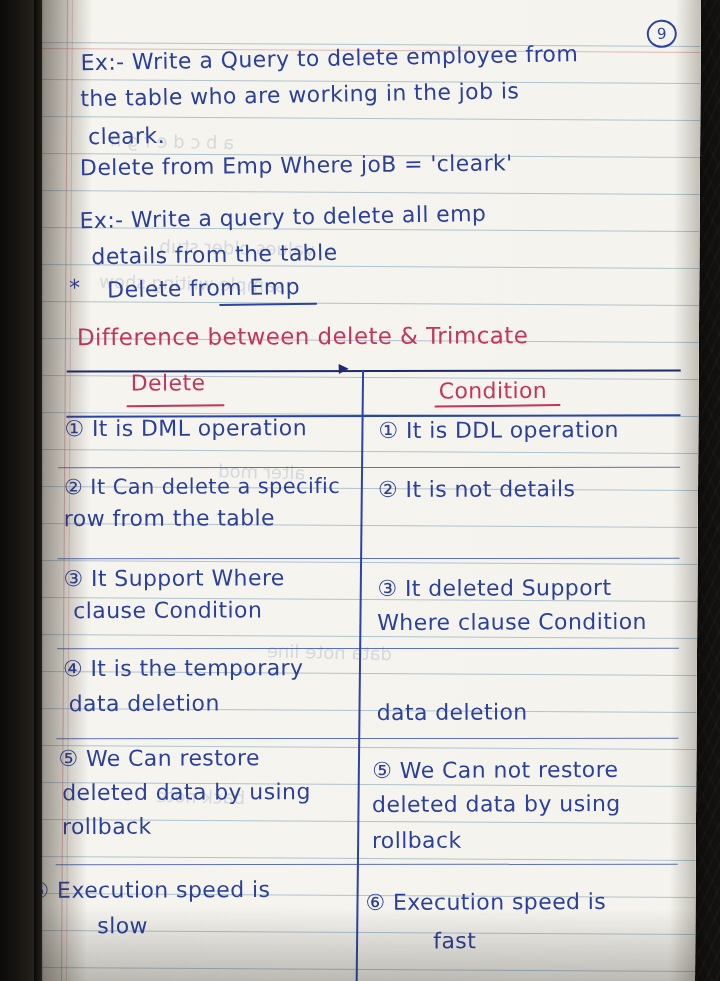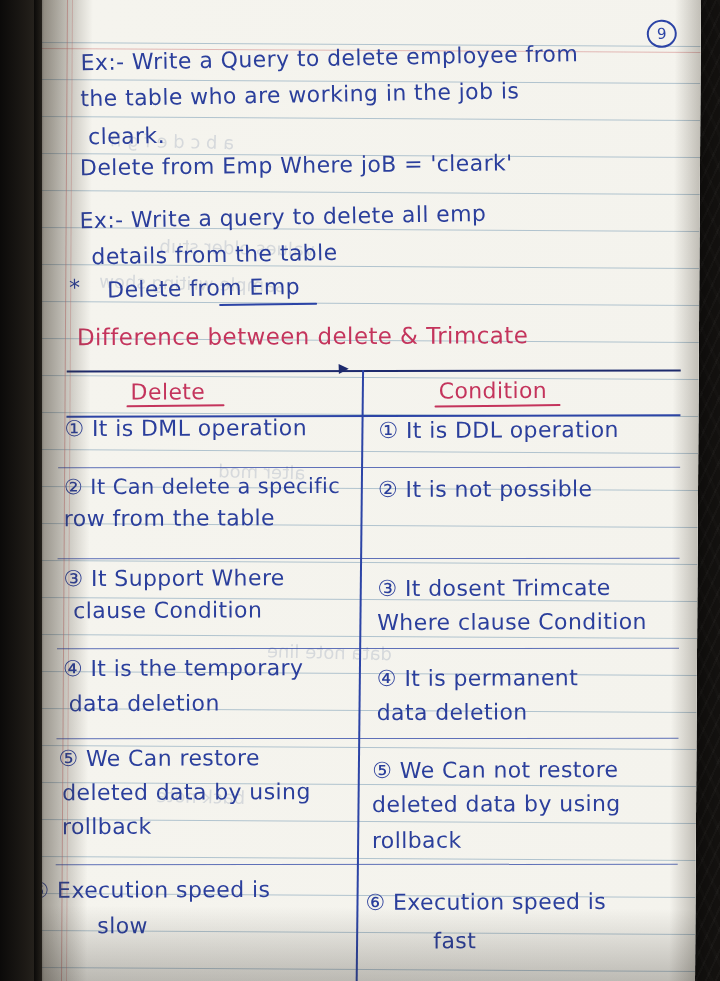--- a/index.html
+++ b/index.html
@@ -246,43 +246,42 @@
     <div class="hw slant1 big" style="left:68px; top:289px;">Delete from Emp</div>
     <div class="underline-hand" style="left:180px; top:312px; width:98px; transform:rotate(-1deg);"></div>
 
     <div class="hw ink-red slant3 big" style="left:38px; top:336px; font-size:23px;">Difference between delete &amp; Trimcate</div>
 
     <div class="tbl-top"></div>
     <div class="tbl-arrow"></div>
     <div class="tbl-vert"></div>
     <div class="tbl-top2"></div>
 
-    <div class="hw ink-red slant3 big" style="left:92px; top:391px;">Delete</div>
+    <div class="hw ink-red slant3 big" style="left:92px; top:382px;">Delete</div>
     <div class="underline-red" style="left:88px; top:414px; width:98px; transform:rotate(-1deg);"></div>
     <div class="hw ink-red slant3 big" style="left:400px; top:388px;">Condition</div>
     <div class="underline-red" style="left:396px; top:412px; width:126px; transform:rotate(-1deg);"></div>
 
     <div class="hw slant3 big" style="left:26px; top:428px;">① It is DML operation</div>
     <div class="hw slant3 big" style="left:340px; top:428px;">① It is DDL operation</div>
     <div class="row-rule" style="top:475px; transform:rotate(-0.4deg);"></div>
 
     <div class="hw slant3" style="left:26px; top:487px; font-size:21px;">② It Can delete a specific</div>
     <div class="hw slant3 big" style="left:26px; top:518px;">row from the table</div>
-    <div class="hw slant3 big" style="left:340px; top:487px;">② It is not possible</div>
+    <div class="hw slant3 big" style="left:340px; top:487px;">② It is not details</div>
     <div class="row-rule" style="top:566px; transform:rotate(-0.4deg);"></div>
 
     <div class="hw slant3 big" style="left:26px; top:578px;">③ It Support Where</div>
     <div class="hw slant3 big" style="left:36px; top:610px;">clause Condition</div>
-    <div class="hw slant3 big" style="left:340px; top:586px;">③ It dosent Trimcate</div>
+    <div class="hw slant3 big" style="left:340px; top:586px;">③ It deleted Support</div>
     <div class="hw slant3 big" style="left:340px; top:620px;">Where clause Condition</div>
     <div class="row-rule" style="top:656px; transform:rotate(-0.4deg);"></div>
 
     <div class="hw slant3 big" style="left:26px; top:668px;">④ It is the temporary</div>
     <div class="hw slant3 big" style="left:32px; top:703px;">data deletion</div>
-    <div class="hw slant3 big" style="left:340px; top:676px;">④ It is permanent</div>
     <div class="hw slant3 big" style="left:340px; top:710px;">data deletion</div>
     <div class="row-rule" style="top:746px; transform:rotate(-0.4deg);"></div>
 
     <div class="hw slant3 big" style="left:22px; top:758px;">⑤ We Can restore</div>
     <div class="hw slant3 big" style="left:26px; top:792px;">deleted data by using</div>
     <div class="hw slant3 big" style="left:26px; top:826px;">rollback</div>
     <div class="hw slant3 big" style="left:336px; top:768px;">⑤ We Can not restore</div>
     <div class="hw slant3 big" style="left:336px; top:802px;">deleted data by using</div>
     <div class="hw slant3 big" style="left:336px; top:838px;">rollback</div>
     <div class="row-rule" style="top:872px; transform:rotate(-0.4deg);"></div>

